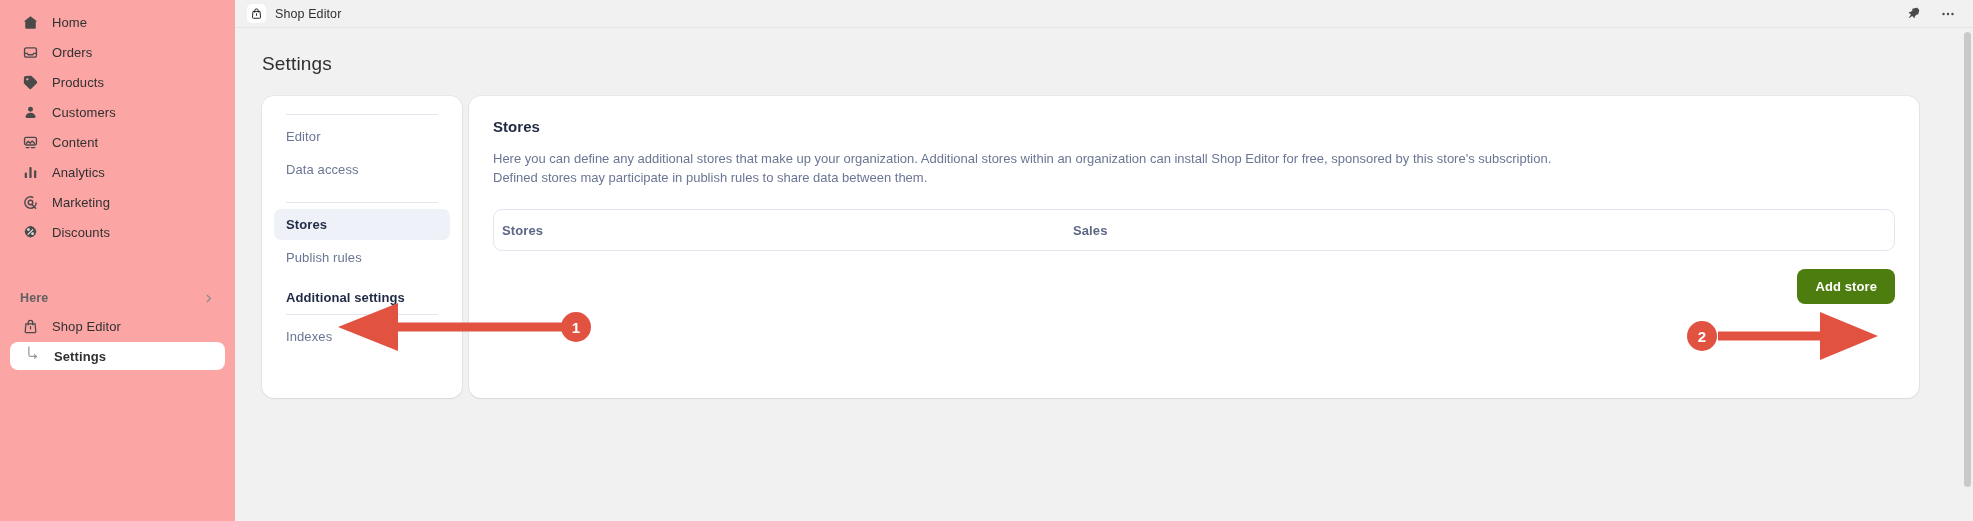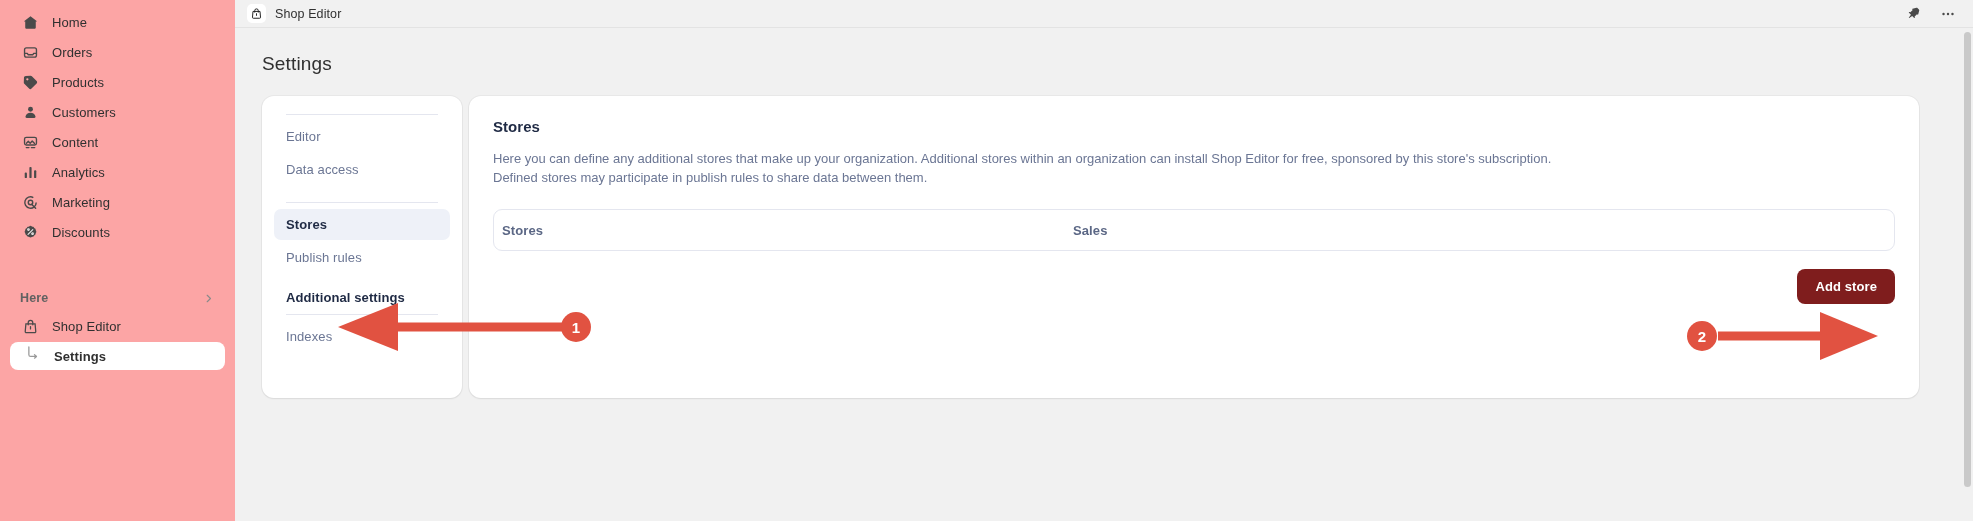--- a/index.html
+++ b/index.html
@@ -235,21 +235,21 @@
     letter-spacing: 0.1px;
   }
   .th.domain { width: 575px; padding-left: 4px; }
   .th.action { }
   .actions-row {
     margin-top: 18px;
     display: flex;
     justify-content: flex-end;
   }
   .add-store-btn {
-    background: #7f1d1d;
+    background: #4d7c0f;
     color: #ffffff;
     font-size: 13px;
     font-weight: 600;
     border: none;
     border-radius: 8px;
     padding: 10px 18px;
     cursor: pointer;
     letter-spacing: 0.1px;
     font-family: "Liberation Sans", sans-serif;
   }

